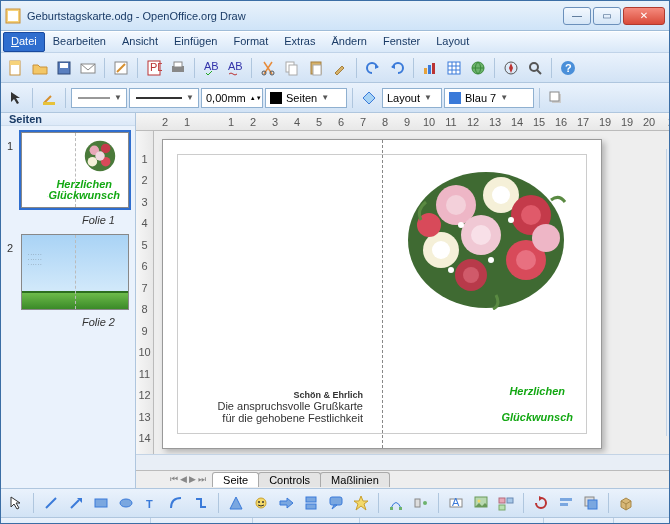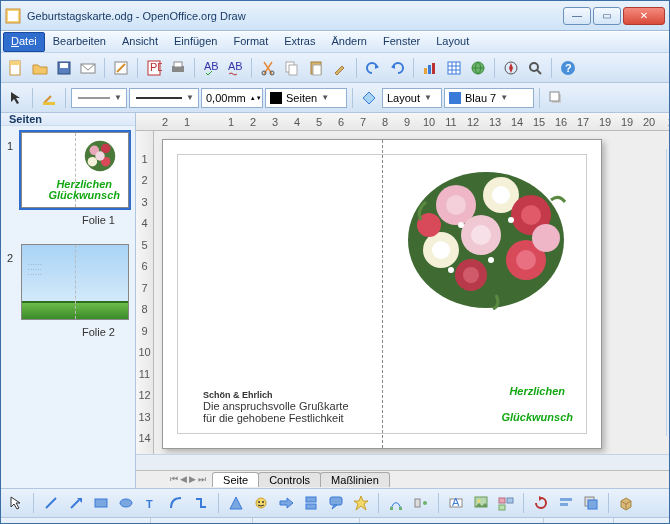--- a/index.html
+++ b/index.html
@@ -30,34 +30,34 @@
 
 .main { display: flex; height: 375px; }
 .sidebar { width: 148px; background: #eaf2fc; border-right: 1px solid #afc6de; display: flex; flex-direction: column; }
 .sidebar-header { padding: 0 8px; font-weight: bold; color: #1a3b66; border-bottom: 1px solid #cddcec; background: linear-gradient(#eaf2fc,#dce9f8); }
 .slides { flex: 1; overflow: auto; padding: 6px; }
 .slide-row { display: flex; align-items: flex-start; gap: 4px; margin-bottom: 4px; }
 .slide-num { width: 10px; color: #333; padding-top: 8px; }
 .thumb { width: 108px; height: 76px; background: #fff; border: 1px solid #888; position: relative; overflow: hidden; }
 .thumb.selected { outline: 2px solid #2f6ecf; }
 .thumb .fold { position: absolute; left: 50%; top: 0; bottom: 0; border-left: 1px dashed #bbb; }
-.thumb-label { text-align: right; padding: 2px 14px 18px 0; color: #333; }
+.thumb-label { text-align: right; padding: 2px 14px 8px 0; color: #333; font-style: italic; }
 
 .canvas-area { flex: 1; display: flex; flex-direction: column; background: #fff; position: relative; }
 .ruler-h { height: 18px; background: linear-gradient(#f6f6f6,#e8e8e8); border-bottom: 1px solid #bbb; display: flex; align-items: center; font-size: 9px; color: #555; padding-left: 18px; overflow: hidden; }
 .ruler-h span { width: 22px; text-align: center; flex-shrink: 0; } 
 .canvas-row { flex: 1; display: flex; overflow: hidden; }
 .ruler-v { width: 18px; background: linear-gradient(90deg,#f6f6f6,#e8e8e8); border-right: 1px solid #bbb; display: flex; flex-direction: column; align-items: center; font-size: 9px; color: #555; }
 .ruler-v span { height: 22px; width: 100%; text-align: center; }
 .page-viewport { flex: 1; background: #eee; overflow: auto; position: relative; }
 .page { margin: 8px; width: 440px; height: 310px; background: #fff; border: 1px solid #999; box-shadow: 3px 3px 6px rgba(0,0,0,0.25); position: relative; }
 .page .margin { position: absolute; inset: 14px; border: 1px solid #ccc; }
 .page .fold { position: absolute; left: 50%; top: 0; bottom: 0; border-left: 1px dashed #888; }
 .card-text { position: absolute; right: 28px; bottom: 22px; text-align: center; font-family: "Brush Script MT","Segoe Script",cursive; font-style: italic; font-weight: bold; color: #13a813; font-size: 26px; line-height: 1; }
-.card-small { position: absolute; left: 40px; bottom: 24px; width: 160px; text-align: left; font-size: 8px; color: #333; }
+.card-small { position: absolute; left: 40px; bottom: 24px; width: 160px; text-align: right; font-size: 8px; color: #333; }
 .card-small .brand { font-weight: bold; font-size: 9px; }
 
 .bouquet { position: absolute; right: 30px; top: 20px; width: 170px; height: 150px; }
 .mini-bouquet { position: absolute; right: 6px; top: 4px; width: 44px; height: 38px; }
 .mini-text { position: absolute; right: 8px; bottom: 6px; font-family: cursive; font-style: italic; font-weight: bold; color: #13a813; font-size: 6px; text-align: center; line-height: 1; }
 .mini-small { position: absolute; left: 8px; bottom: 8px; font-size: 3px; color: #555; text-align: center; width: 38px; }
 
 .tabs-row { height: 18px; background: #eee; border-top: 1px solid #bbb; display: flex; align-items: center; padding-left: 34px; gap: 0; font-size: 10px; }
 .tab { padding: 1px 10px; background: #fff; border: 1px solid #aaa; border-bottom: none; border-radius: 3px 3px 0 0; margin-right: -1px; }
 .tab.inactive { background: #e4e4e4; }

